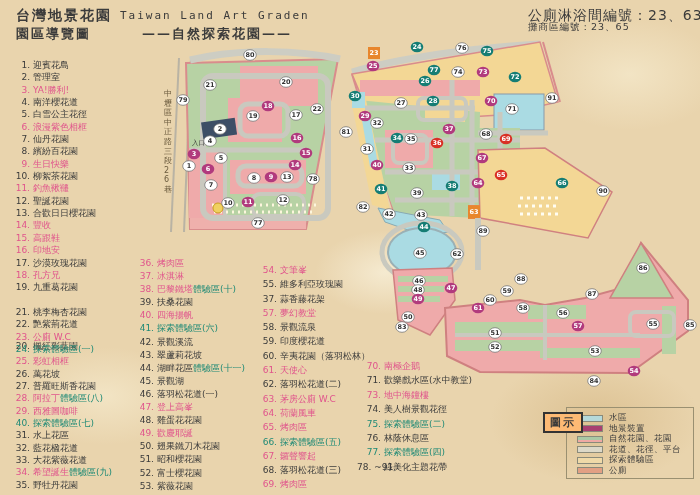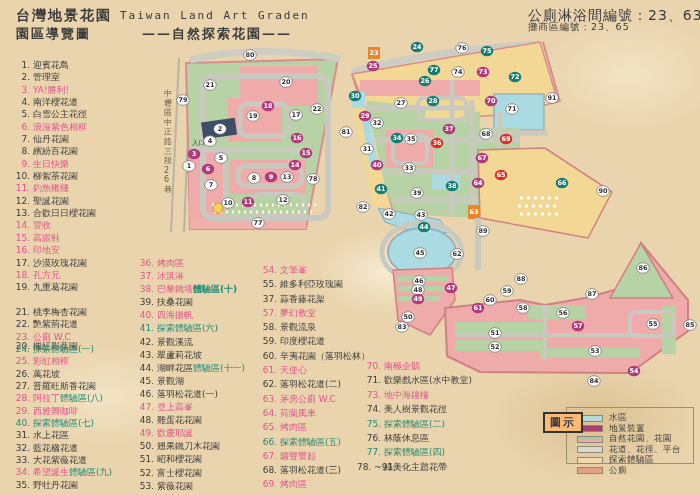--- a/index.html
+++ b/index.html
@@ -19,21 +19,21 @@
   #subtitle-center{left:142px;top:25px;font-size:13px;font-weight:bold;letter-spacing:2px;}
   #note1{left:528px;top:7px;font-size:14px;letter-spacing:1px;}
   #note2{left:528px;top:21px;font-size:9.5px;letter-spacing:1px;}
   .col{position:absolute;font-size:9px;z-index:3;}
   .col .row{display:flex;align-items:baseline;white-space:nowrap;}
   .col .num{width:24px;text-align:right;margin-right:3px;flex:0 0 auto;}
   #col1{left:6px;top:59px;}   #col1 .row{height:12.35px;}
   #col2{left:130px;top:257px;}#col2 .row{height:13.1px;}
   #col3{left:253px;top:264px;}#col3 .row{height:14.3px;}
   #col4{left:357px;top:360px;}#col4 .row{height:14.4px;}
-  #legend-box{left:566px;top:407px;width:128px;height:57px;border:1px solid #9a9071;z-index:3;padding-top:5px;box-sizing:border-box;}
+  #legend-box{left:566px;top:407px;width:128px;height:72px;border:1px solid #9a9071;z-index:3;padding-top:5px;box-sizing:border-box;}
   #legend-title{left:543px;top:412px;width:36px;height:17px;border:2px solid #333;font-size:11px;font-weight:bold;
                 text-align:center;line-height:17px;background:#fdba74;z-index:4;letter-spacing:2px;}
   .lrow{display:flex;align-items:center;height:10.5px;margin-left:10px;}
   .lsw{width:26px;height:7px;border:1px solid #8a8a7a;margin-right:6px;flex:0 0 auto;box-sizing:border-box;}
   .llabel{font-size:8.5px;letter-spacing:0.5px;}
 </style>
 </head>
 <body>
 
 <svg id="map-svg" width="700" height="495" viewBox="0 0 700 495" xmlns="http://www.w3.org/2000/svg">
@@ -639,21 +639,21 @@
       <span class="num" style="color: rgb(224, 84, 140);">36.</span>
       <span style="color: rgb(224, 84, 140);">烤肉區</span>
     </div>
     <div class="row">
       <span class="num" style="color: rgb(224, 84, 140);">37.</span>
       <span style="color: rgb(224, 84, 140);">冰淇淋</span>
     </div>
     <div class="row">
       <span class="num" style="color: rgb(224, 84, 140);">38.</span>
       <span style="color: rgb(224, 84, 140);">巴黎鐵塔 </span>
-      <span style="color: rgb(31, 138, 118); font-weight: bold;">體驗區(十)</span>
+      <span style="color: rgb(31, 138, 118);">體驗區(十)</span>
     </div>
     <div class="row">
       <span class="num" style="color: rgb(59, 59, 59);">39.</span>
       <span style="color: rgb(59, 59, 59);">扶桑花園</span>
     </div>
     <div class="row">
       <span class="num" style="color: rgb(224, 84, 140);">40.</span>
       <span style="color: rgb(224, 84, 140);">四海揚帆</span>
     </div>
     <div class="row">

